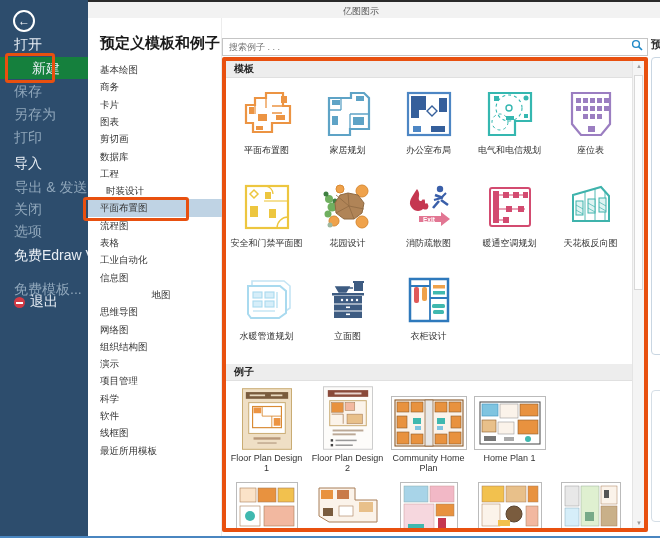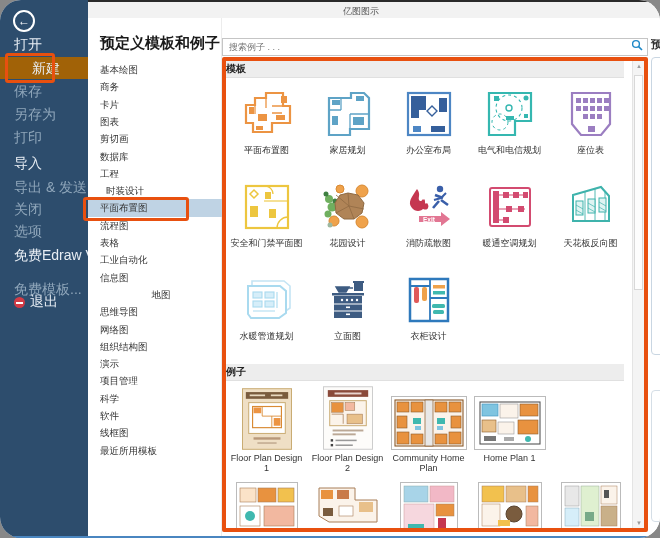--- a/index.html
+++ b/index.html
@@ -1,30 +1,30 @@
 <!DOCTYPE html>
 <html><head>
 <meta charset="utf-8">
 <style>
   html,body{margin:0;padding:0;background:#888;}
   .app{position:relative;width:660px;height:538px;background:#fff;overflow:hidden;
-       font-family:"Liberation Sans","DejaVu Sans",sans-serif;border-radius:21px;}
+       font-family:"Liberation Sans","DejaVu Sans",sans-serif;}
   
   .titlebar{position:absolute;left:88px;top:0;width:572px;height:18px;background:#f2f2f2;
             border-top:2px solid #2a2a2a;box-sizing:border-box;}
   .titlebar .wtitle{position:absolute;left:255px;top:3px;font-size:9px;color:#555;}
   
   .sidebar{position:absolute;left:0;top:0;width:88px;height:538px;background:#2d4d6d;}
   .back-btn{position:absolute;left:13px;top:10px;width:18px;height:18px;border:2px solid #fff;
             border-radius:50%;color:#fff;display:flex;align-items:center;justify-content:center;
             font-size:12px;line-height:1;cursor:pointer;}
   .side-item{position:absolute;left:0;width:88px;height:22px;line-height:22px;padding-left:14px;
              box-sizing:border-box;color:#e8eef4;font-size:14px;white-space:nowrap;cursor:pointer;}
   .side-item.dim{color:#8fa6ba;}
-  .side-item.selected{background:#a16207;padding-left:32px;}
+  .side-item.selected{background:#15803d;padding-left:32px;}
   .side-item.annotated::after{content:'';position:absolute;left:5px;right:33px;top:-4px;bottom:-4px;
              border:3px solid #e8500f;border-radius:3px;}
   .exit-ic{display:inline-block;width:11px;height:11px;border-radius:50%;background:#d23b46;
            vertical-align:-2px;margin-right:5px;position:relative;}
   .exit-ic::after{content:'';position:absolute;left:2px;right:2px;top:4.5px;height:2px;background:#fff;}
   
   .cats{position:absolute;left:88px;top:18px;width:134px;height:520px;background:#fff;
         border-right:1px solid #ececec;box-sizing:border-box;}
   .cats-header{position:absolute;left:12px;top:16px;font-size:15px;font-weight:600;color:#1a1a1a;
                white-space:nowrap;}
@@ -34,21 +34,21 @@
   .cat-item.annotated::after{content:'';position:absolute;left:-5px;width:100px;top:-2.5px;height:18px;
             border:3px solid #e8500f;border-radius:3px;}
   
   .search-box{position:absolute;left:222px;top:36px;width:426px;height:18px;box-sizing:border-box;}
   .search-box input{width:100%;height:100%;box-sizing:border-box;border:1px solid #c5c5c5;
             font-size:9px;padding:0 22px 0 6px;color:#666;font-family:inherit;outline:none;}
   .search-ic{position:absolute;right:5px;top:3px;width:12px;height:12px;}
   .panel{position:absolute;left:222px;top:57px;width:426px;height:475px;box-sizing:border-box;
          border:4px solid #e8500f;border-radius:2px;background:#fff;overflow:hidden;}
   .strip{height:16px;line-height:16px;background:#ededed;border-bottom:1px solid #e0e0e0;
-         font-size:10px;font-weight:bold;color:#222;width:calc(100% - 20px);}
+         font-size:10px;font-weight:bold;color:#222;padding-left:8px;width:calc(100% - 20px);}
   .tgrid,.egrid,.bgrid{display:grid;grid-template-columns:repeat(5,1fr);width:calc(100% - 13px);}
   .tgrid{margin-top:7px;}
   .tcell{height:93px;text-align:center;cursor:pointer;}
   .ticon{height:58px;display:flex;align-items:center;justify-content:center;}
   .tlabel{font-size:9px;color:#333;margin-top:2px;line-height:10px;}
   .egrid{margin-top:5px;}
   .ecell{height:94px;text-align:center;cursor:pointer;}
   .ethumb{height:64px;display:flex;align-items:flex-end;justify-content:center;}
   .elabel{font-size:9px;color:#333;margin-top:3px;line-height:10px;padding:0 4px;}
   .bgrid{margin-top:0;}
@@ -82,21 +82,21 @@
     <div class="back-btn">
       <span>←</span>
     </div>
     <div id="side-items">
         <div class="side-item" style="top: 33px;"><span>打开</span></div>
         <div class="side-item selected annotated" style="top: 57px;"><span>新建</span></div>
         <div class="side-item dim" style="top: 80px;"><span>保存</span></div>
         <div class="side-item dim" style="top: 103px;"><span>另存为</span></div>
         <div class="side-item dim" style="top: 126px;"><span>打印</span></div>
         <div class="side-item" style="top: 152px;"><span>导入</span></div>
-        <div class="side-item dim" style="top: 176px;"><span>导出 &amp; 发送</span></div>
+        <div class="side-item dim" style="top: 176px; text-align: center;"><span>导出 &amp; 发送</span></div>
         <div class="side-item dim" style="top: 198px;"><span>关闭</span></div>
         <div class="side-item dim" style="top: 220px;"><span>选项</span></div>
         <div class="side-item" style="top: 244px;"><span>免费Edraw Viewer</span></div>
         <div class="side-item dim" style="top: 266px; margin-top: 12px;"><span>免费模板...</span></div>
         <div class="side-item" style="top: 290px;"><span class="exit-ic"></span><span>退出</span></div>
       </div>
   </div>
 
   <div class="cats">
     <div class="cats-header">预定义模板和例子</div>

